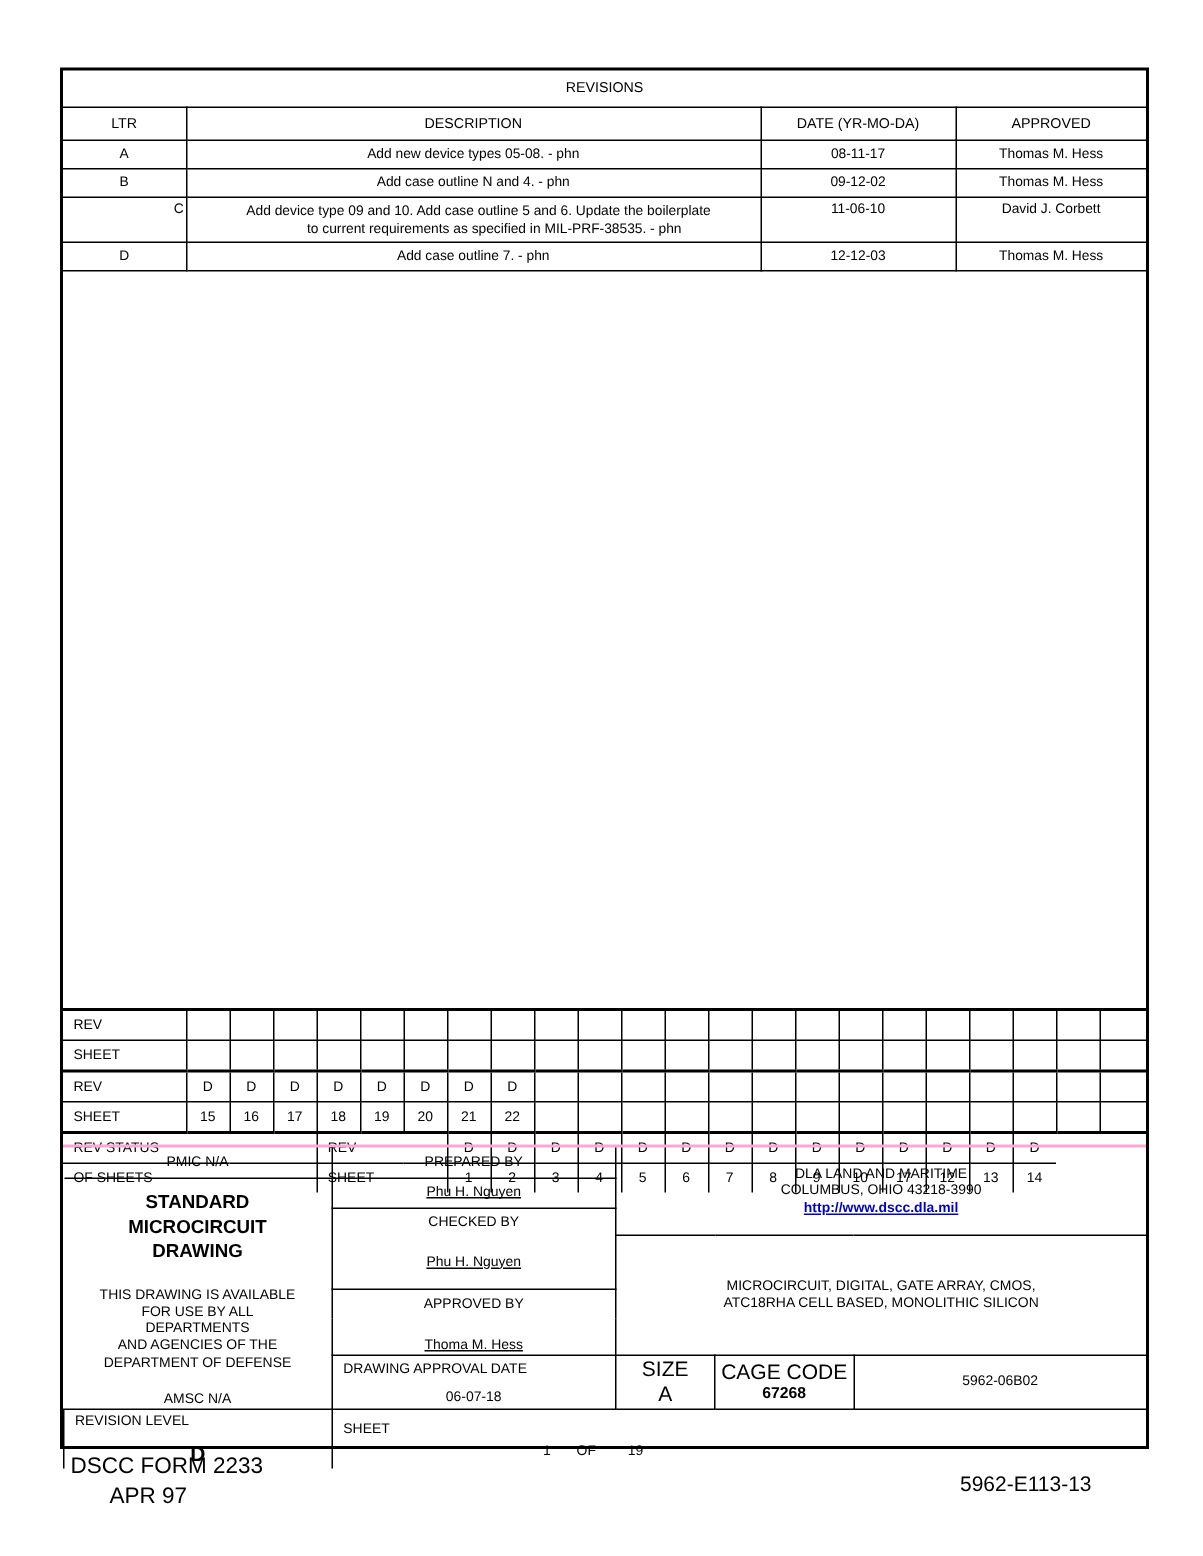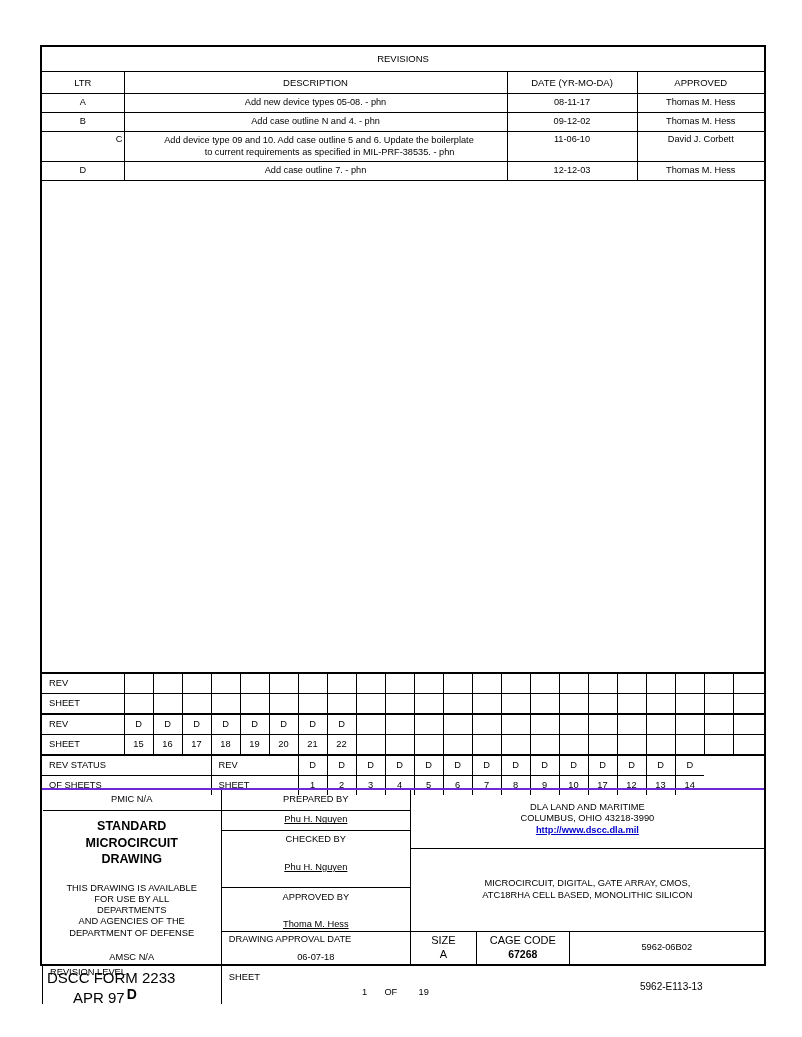--- a/index.html
+++ b/index.html
@@ -82,24 +82,24 @@
   
   #sheetgrid { position: absolute; left: 0; top: 627px; width: 596px; }
   #sheetgrid .tbl td { height: 19px; font-size: 9.3px; }
   #sheetgrid .tbl td.lbl { text-align: left; padding-left: 7px; }
   .thick-b td { border-bottom: 2px solid #000; }
 
   
   #titleblock {
     position: absolute;
     left: 0;
-    top: 741px;
+    top: 716px;
     width: 722px;
     height: 180px;
-    border-top: 2px solid #6d28d9;
+    border-top: 2px solid #f9a8d4;
     box-sizing: border-box;
   }
   #titleblock .tbl td { font-size: 9.3px; }
 
   .cell-l { text-align: left; padding-left: 7px; }
   .pmic { height: 20px; }
 
   .smd-title {
     font-weight: bold;
     font-size: 12.5px;
@@ -134,39 +134,39 @@
   .agency .url {
     color: #0000cc;
     text-decoration: underline;
     font-weight: bold;
   }
   .desc-title {
     text-align: center;
     font-size: 13.2px;
     line-height: 1.42;
   }
-  .size-hdr { font-size: 11px; }
+  .size-hdr { font-size: 14px; }
   .bold-val { font-weight: bold; font-size: 10.5px; }
   .partnum { font-weight: bold; font-size: 13px; text-align: center; }
   .sheet-of { font-size: 9.3px; }
 
   
   #footer-left {
     position: absolute;
     left: 47px;
     top: 968px;
     font-size: 15px;
     line-height: 1.35;
   }
   #footer-left .l2 { padding-left: 26px; }
   #footer-right {
     position: absolute;
     left: 640px;
     top: 981px;
-    font-size: 10px;
+    font-size: 14px;
   }
 
   .nb-t { border-top: none !important; }
   .nb-b { border-bottom: none !important; }
   .nb-l { border-left: none !important; }
   .nb-r { border-right: none !important; }
 </style>
 </head>
 <body>
 

